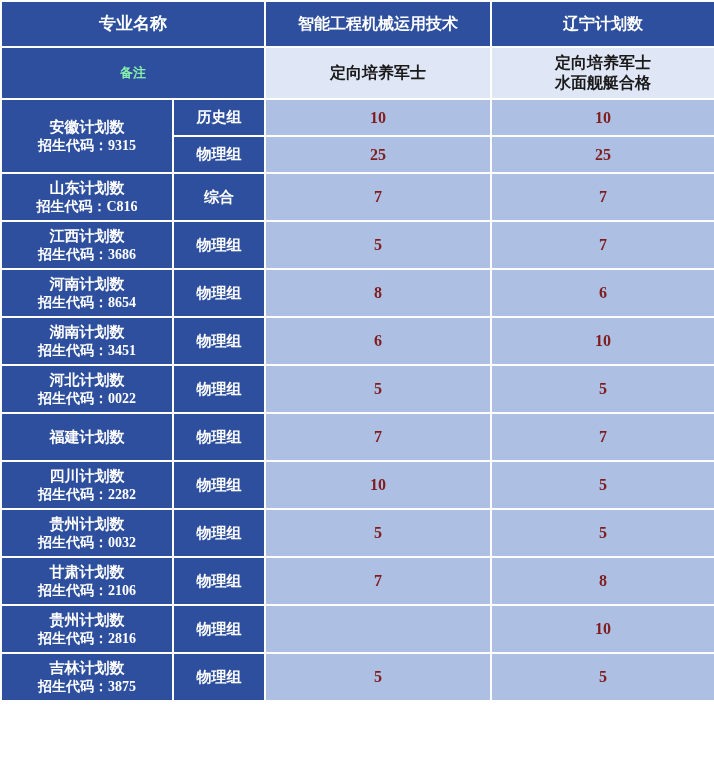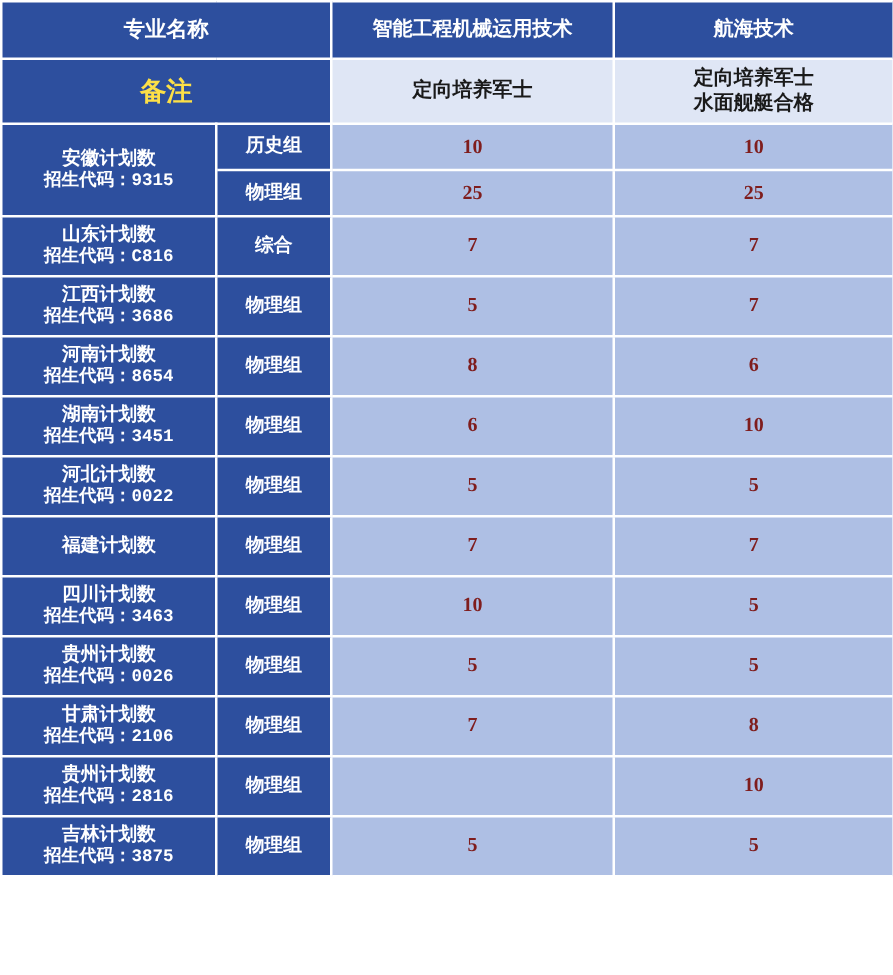--- a/index.html
+++ b/index.html
@@ -42,39 +42,39 @@
     background: #2d4f9e;
     color: #ffffff;
     font-size: 17px;
     height: 42px;
   }
   .hdr-dark.major {
     font-size: 16px;
   }
   .hdr-note {
     background: #2d4f9e;
-    color: #fde047;
-    font-size: 21px;
+    color: #86efac;
+    font-size: 13px;
     height: 48px;
   }
   .hdr-note-val {
     background: #dfe6f5;
     color: #1a1a1a;
     font-size: 16px;
     height: 48px;
   }
   
   .region-cell {
     background: #2d4f9e;
     color: #ffffff;
     font-size: 15px;
     padding: 4px 2px;
     margin-left: 26px;
   }
-  .region-cell .line2 { font-size: 14px; font-family: Liberation Mono, monospace; }
+  .region-cell .line2 { font-size: 14px; }
   .group-cell {
     background: #2d4f9e;
     color: #ffffff;
     font-size: 15px;
   }
   .num-cell {
     background: #aebfe4;
     color: #7f1d1d;
     font-size: 16px;
   }
@@ -89,21 +89,21 @@
     <colgroup>
       <col class="c-region">
       <col class="c-group">
       <col class="c-major1">
       <col class="c-major2">
     </colgroup>
     <tbody>
       <tr>
         <td class="hdr-dark" colspan="2">专业名称</td>
         <td class="hdr-dark major">智能工程机械运用技术</td>
-        <td class="hdr-dark major">航海技术</td>
+        <td class="hdr-dark major">辽宁计划数</td>
       </tr>
       <tr>
         <td class="hdr-note" colspan="2">备注</td>
         <td class="hdr-note-val">
           <div>定向培养军士</div>
         </td>
         <td class="hdr-note-val">
           <div>定向培养军士</div>
           <div>水面舰艇合格</div>
         </td>
@@ -181,31 +181,31 @@
           <div class="line2"></div>
         </td>
         <td class="group-cell">物理组</td>
         <td class="num-cell">7</td>
         <td class="num-cell">7</td>
       </tr>
 
       <tr class="row-h-tall">
         <td class="region-cell">
           <div class="line1">四川计划数</div>
-          <div class="line2">招生代码：3463</div>
+          <div class="line2">招生代码：2282</div>
         </td>
         <td class="group-cell">物理组</td>
         <td class="num-cell">10</td>
         <td class="num-cell">5</td>
       </tr>
 
       <tr class="row-h-tall">
         <td class="region-cell">
           <div class="line1">贵州计划数</div>
-          <div class="line2">招生代码：0026</div>
+          <div class="line2">招生代码：0032</div>
         </td>
         <td class="group-cell">物理组</td>
         <td class="num-cell">5</td>
         <td class="num-cell">5</td>
       </tr>
 
       <tr class="row-h-tall">
         <td class="region-cell">
           <div class="line1">甘肃计划数</div>
           <div class="line2">招生代码：2106</div>

